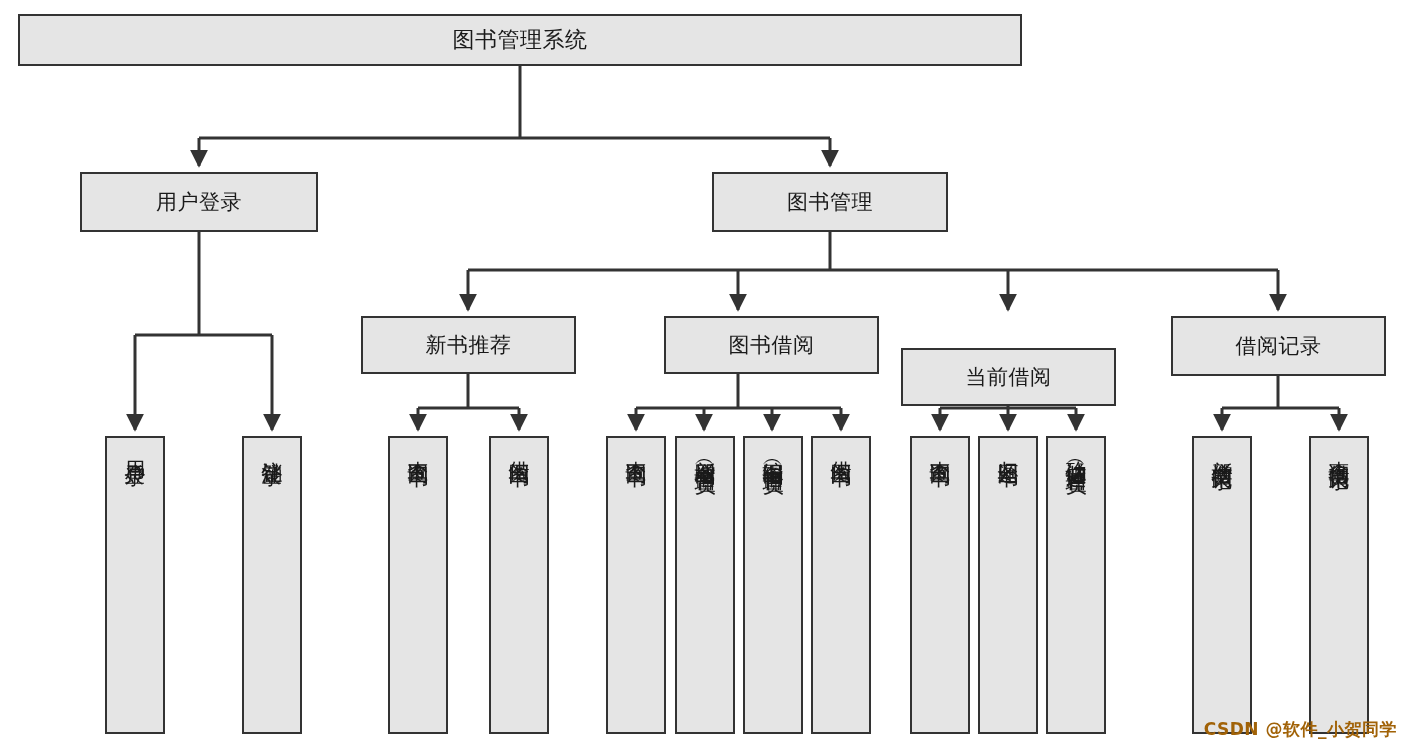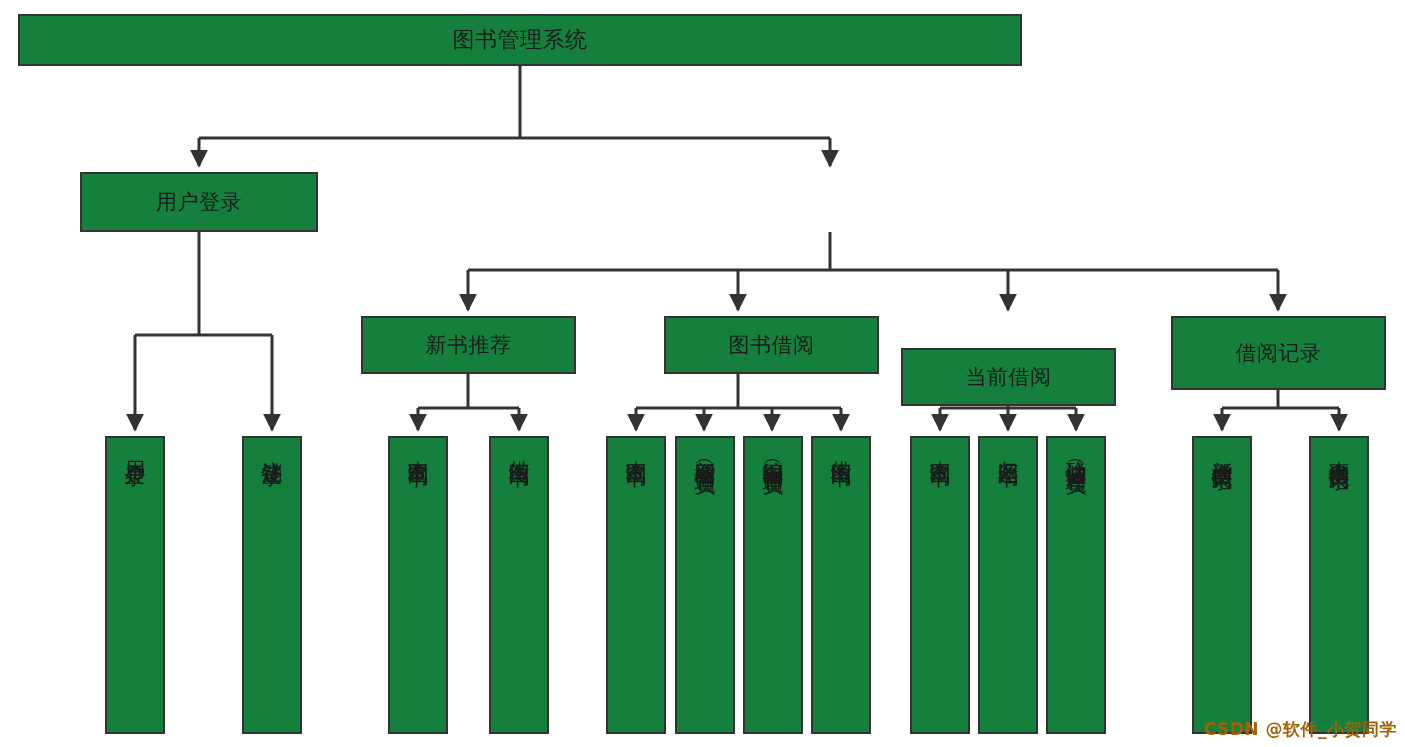--- a/index.html
+++ b/index.html
@@ -21,21 +21,21 @@
   #diagram-svg {
     position: absolute;
     left: 0;
     top: 0;
     width: 1405px;
     height: 747px;
   }
   .node {
     position: absolute;
     box-sizing: border-box;
-    background: #15803d;
+    background: #e5e5e5;
     border: 2px solid #333333;
     display: flex;
     align-items: center;
     justify-content: center;
     color: #1a1a1a;
     z-index: 2;
   }
   .node-label {
     display: block;
     text-align: center;
@@ -129,31 +129,34 @@
     </g>
   </svg>
 
   <div class="node horizontal root" style="left:18px; top:14px; width:1004px; height:52px;">
     <span class="node-label">图书管理系统</span>
   </div>
 
   <div class="node horizontal" style="left:80px; top:172px; width:238px; height:60px;">
     <span class="node-label">用户登录</span>
   </div>
+  <div class="node horizontal" style="left:712px; top:172px; width:236px; height:60px;">
+    <span class="node-label">图书管理</span>
+  </div>
 
   <div class="node horizontal" style="left:361px; top:316px; width:215px; height:58px;">
     <span class="node-label">新书推荐</span>
   </div>
   <div class="node horizontal" style="left:664px; top:316px; width:215px; height:58px;">
     <span class="node-label">图书借阅</span>
   </div>
   <div class="node horizontal" style="left:901px; top:316px; width:215px; height:58px;margin-top:32px;">
     <span class="node-label">当前借阅</span>
   </div>
-  <div class="node horizontal" style="left:1171px; top:316px; width:215px; height:74px;">
+  <div class="node horizontal" style="left:1171px; top:316px; width:215px; height:60px;">
     <span class="node-label">借阅记录</span>
   </div>
 
   <div class="node vertical" style="left:105px; top:436px; width:60px; height:298px;">
     <span class="node-label">用户登录</span>
   </div>
   <div class="node vertical" style="left:242px; top:436px; width:60px; height:298px;">
     <span class="node-label">注销登录</span>
   </div>
 

